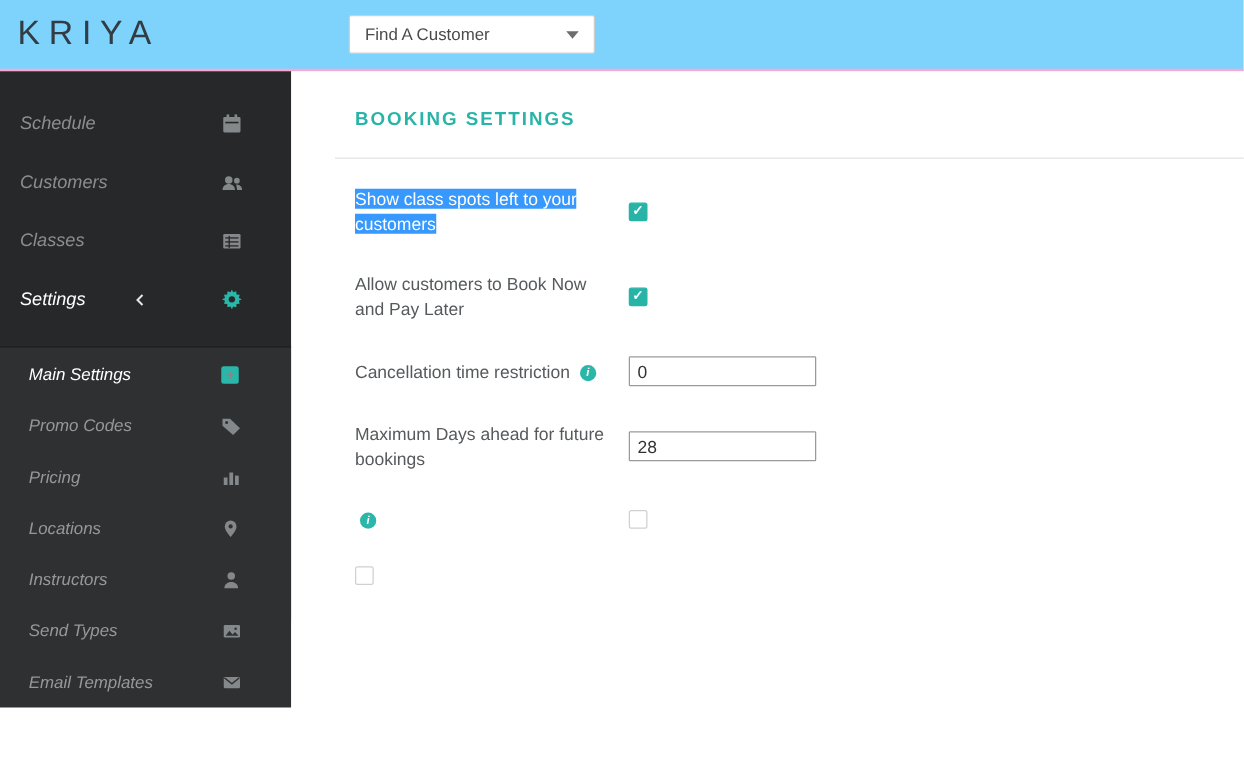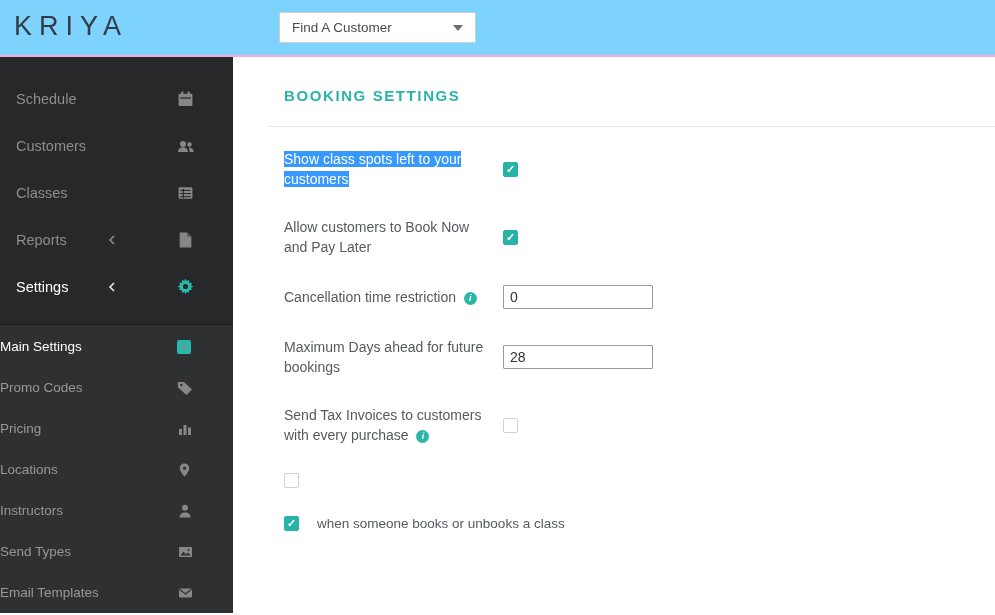--- a/index.html
+++ b/index.html
@@ -12,33 +12,33 @@
           color: #333b44; font-weight: 300; }
   .customer-dd { position: absolute; left: 245px; top: 12px; width: 197px; height: 31px;
           border: 1px solid #cfcfcf; border-radius: 2px; background: #fff;
           display: flex; align-items: center; justify-content: space-between;
           padding: 0 12px; font-size: 13.5px; color: #4a4a4a; cursor: pointer; margin-left: 34px; }
   .caret-down { width: 0; height: 0; border-left: 5px solid transparent;
           border-right: 5px solid transparent; border-top: 6px solid #6d6d6d; }
 
   
   .sidebar { position: absolute; left: 0; top: 57px; width: 233px; height: 440px;
-          background: #26282a; color: #8b8e90; }
+          background: #26282a; color: #8b8e90; font-style: italic; }
   .nav-top { padding-top: 18px; }
   .nav-item { height: 47px; display: flex; align-items: center; position: relative;
           padding-left: 16px; font-size: 14.5px; cursor: pointer; }
   .nav-item .chev { position: absolute; left: 108px; top: 50%; transform: translateY(-50%); color: inherit; }
   .nav-item .ic { position: absolute; left: 177px; top: 50%; transform: translateY(-50%); color: #85888a; }
   .nav-item.active { color: #ffffff; }
   .nav-item.active .ic { color: #2ab7a9; }
   .nav-item.active .chev { color: #e8e8e8; }
 
   .subnav { margin-top: 14px; border-top: 1px solid #1b1d1f; background: #2e3032; padding-top: 1px; }
   .sub-item { height: 41px; display: flex; align-items: center; position: relative;
-          font-size: 13.5px; color: #95989a; cursor: pointer; }
+          padding-left: 23px; font-size: 13.5px; color: #95989a; cursor: pointer; }
   .sub-item .ic { position: absolute; left: 177px; top: 50%; transform: translateY(-50%); color: #85888a; }
   .sub-item.active { color: #ffffff; }
   .plus-sq { width: 14px; height: 14px; background: #2ab7a9; border-radius: 2px; color: #fff;
           display: inline-flex; align-items: center; justify-content: center; font-size: 12px;
           font-weight: bold; line-height: 1; }
   .plus-sq::after { content: "+"; }
 
   
   .main { position: absolute; left: 233px; top: 57px; width: 875px; height: 558px;
           background: #fff; overflow: hidden; }
@@ -112,34 +112,20 @@
       <span class="ic">
         <svg width="17" height="17" viewBox="0 0 16 16" fill="currentColor">
             <rect x="1.5" y="2.5" width="13" height="11" rx="1"></rect>
             <rect x="3" y="5" width="10" height="1" fill="#26282a"></rect>
             <rect x="3" y="8" width="10" height="1" fill="#26282a"></rect>
             <rect x="3" y="11" width="10" height="1" fill="#26282a"></rect>
             <rect x="5.5" y="4" width="1" height="9" fill="#26282a"></rect>
           </svg>
       </span>
     </div>
-    <div class="nav-item">
-      <span>Reports</span>
-      <span class="chev">
-        <svg width="8" height="11" viewBox="0 0 8 10" fill="none" stroke="currentColor" stroke-width="1.6">
-            <path d="M6 1 2 5l4 4"></path>
-          </svg>
-      </span>
-      <span class="ic">
-        <svg width="16" height="17" viewBox="0 0 14 16" fill="currentColor">
-            <path d="M2 1h7l4 4v10H2z"></path>
-            <path d="M9 1l4 4H9z" fill="#55595c"></path>
-          </svg>
-      </span>
-    </div>
     <div class="nav-item active">
       <span>Settings</span>
       <span class="chev">
         <svg width="8" height="11" viewBox="0 0 8 10" fill="none" stroke="currentColor" stroke-width="1.6">
             <path d="M6 1 2 5l4 4"></path>
           </svg>
       </span>
       <span class="ic">
         <svg width="17" height="17" viewBox="0 0 16 16" fill="currentColor">
             <path d="M8 0l1 2.2 2.3-.7.2 2.4 2.4.2-.7 2.3L15.5 7.5 13.2 8.6l.7 2.3-2.4.2-.2 2.4-2.3-.7L8 15l-1-2.2-2.3.7-.2-2.4-2.4-.2.7-2.3L.5 7.5 2.8 6.4l-.7-2.3 2.4-.2.2-2.4 2.3.7z"></path>
@@ -247,35 +233,30 @@
 
     <div class="row top">
       <div class="f-label">Maximum Days ahead for future bookings</div>
       <div class="control">
         <input class="txt-input" type="text" value="28" style="">
       </div>
     </div>
 
     <div class="row">
       <div class="f-label">
-        <span>Send Tax Invoices to customers with every purchase</span>
         <span class="info-icon"></span>
       </div>
       <div class="control">
         <span class="checkbox"></span>
       </div>
     </div>
 
     <div class="row">
       <div class="control">
         <span class="checkbox"></span>
       </div>
     </div>
 
     <div class="row">
-      <div class="control">
-        <span class="checkbox on"></span>
-        <span class="suffix">when someone books or unbooks a class</span>
-      </div>
     </div>
 
   </div>
 </div>
 
 </body></html>

